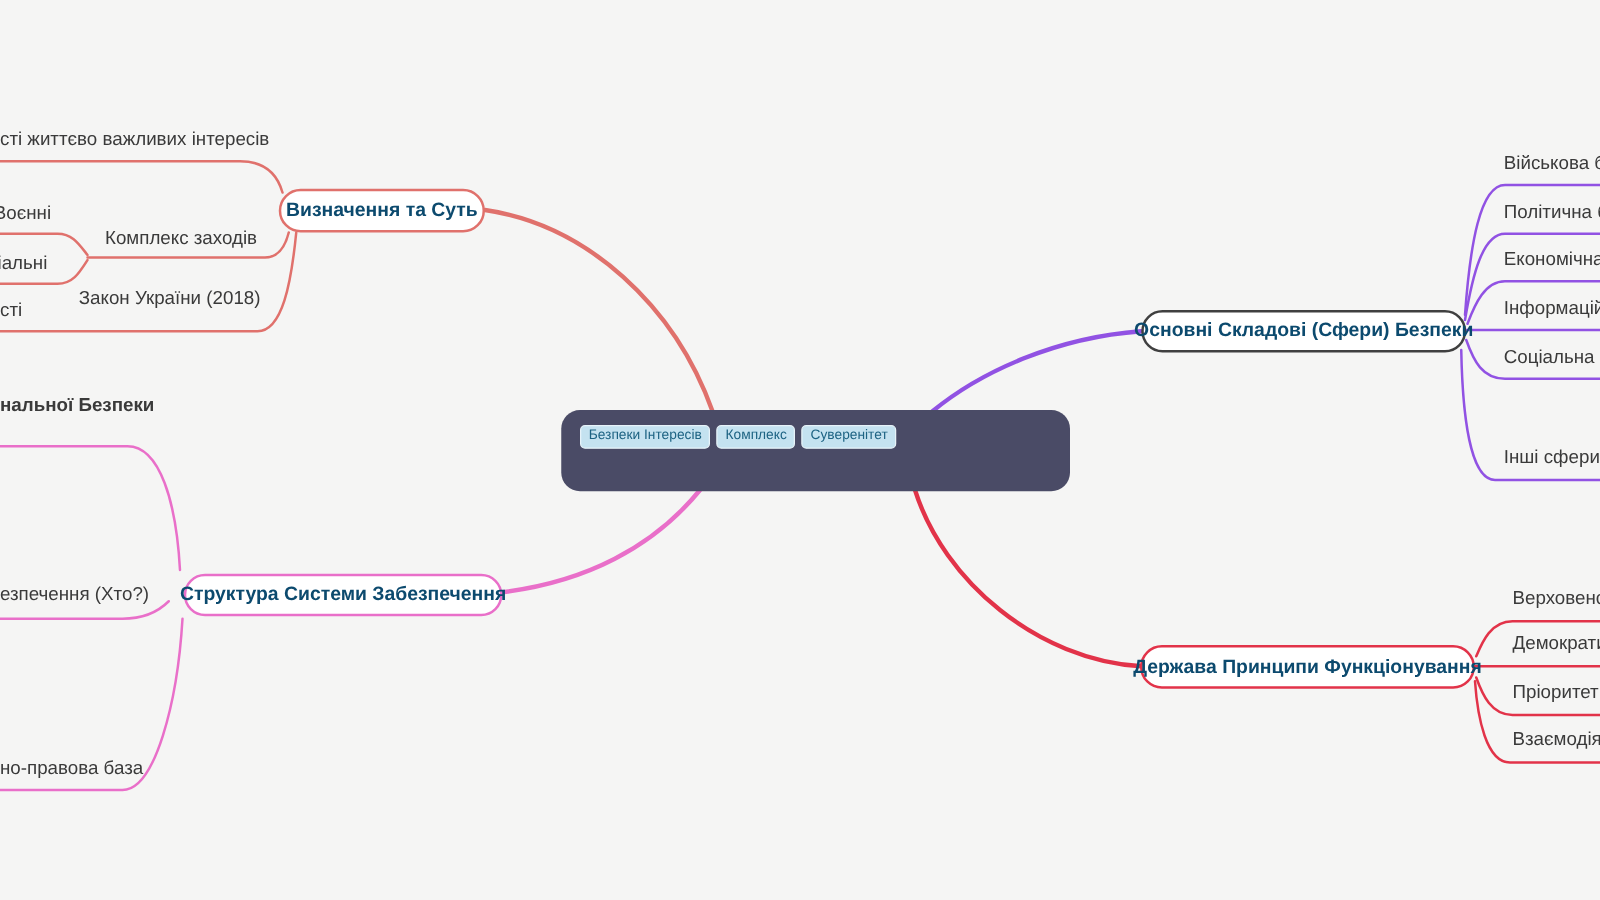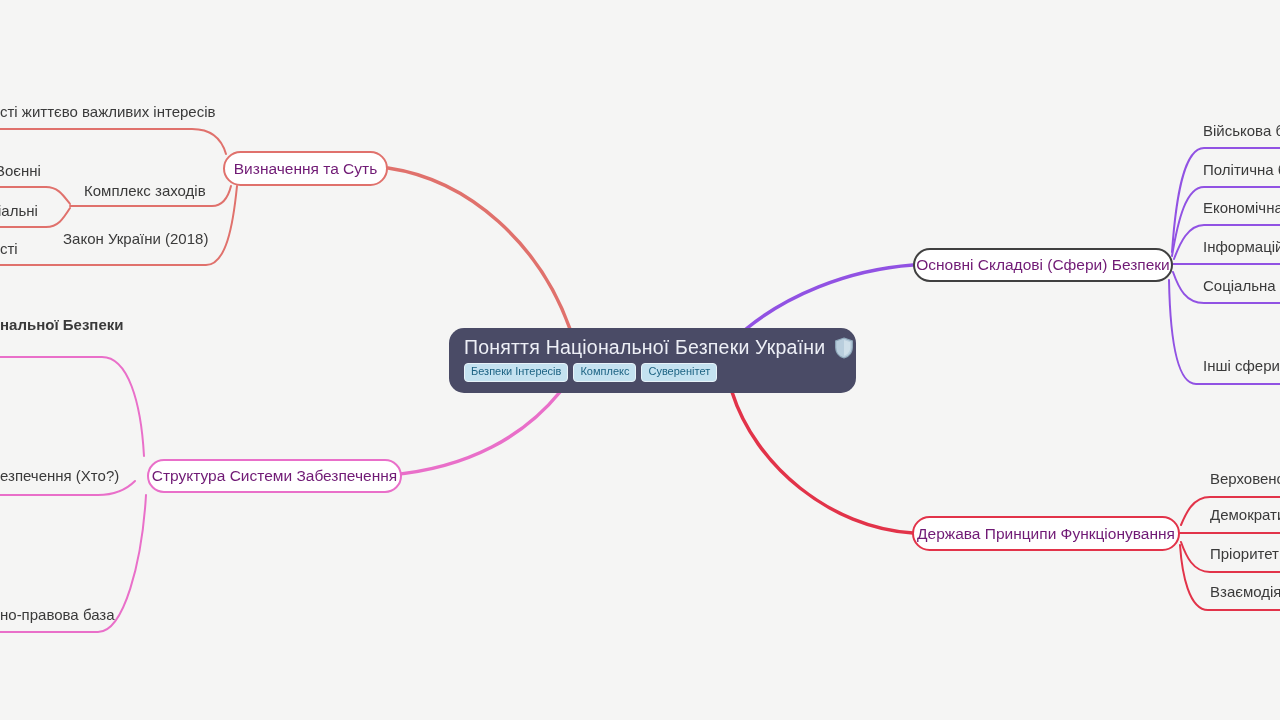--- a/index.html
+++ b/index.html
@@ -16,21 +16,21 @@
   .purple{stroke:#9152e3;}
   .pink{stroke:#e96fc9;}
   .red{stroke:#e23349;}
 
   .child{
     position:absolute;font-size:15px;color:#3a3a3a;white-space:nowrap;line-height:1.2;
   }
   .nodebox{
     position:absolute;background:#ffffff;border-radius:18px;
     display:flex;align-items:center;justify-content:center;
-    font-size:15.5px;color:#701a75;white-space:nowrap;box-sizing:border-box;
+    font-size:15.5px;color:#0c4a6e;white-space:nowrap;box-sizing:border-box;font-weight:bold;
   }
   .b-salmon{border:2px solid #e0716c;}
   .b-purple{border:2px solid #404040;}
   .b-pink{border:2px solid #e96fc9;}
   .b-red{border:2px solid #e23349;}
 
   #root-node{
     position:absolute;left:449px;top:328px;width:407px;height:65px;
     background:#4a4b66;border-radius:15px;box-sizing:border-box;
     padding:8px 14px 0 15px;
@@ -72,29 +72,20 @@
     <path class="sub-link pink" d="M -20,495 L 98,495 C 116,495 127,489 135,481"></path>
     <path class="sub-link pink" d="M -20,632 L 98,632 C 124,632 142,562 146,495"></path>
 
     <path class="sub-link red" d="M 1300,497 L 1210,497 C 1193,497 1186,513 1181,525"></path>
     <path class="sub-link red" d="M 1300,533 L 1180,533"></path>
     <path class="sub-link red" d="M 1300,572 L 1210,572 C 1193,572 1186,556 1181,542"></path>
     <path class="sub-link red" d="M 1300,610 L 1208,610 C 1189,610 1182,574 1180,545"></path>
   </svg>
 
   <div id="root-node">
-    <div id="root-title-row">
-      <span id="root-title">Поняття Національної Безпеки України</span>
-      <span style="display:inline-flex;">
-        <svg width="20" height="22" viewBox="0 0 24 26">
-          <path d="M12 1 L22 4.5 V12 C22 18.5 17.8 23.2 12 25 C6.2 23.2 2 18.5 2 12 V4.5 Z" fill="#b9cedd" stroke="#8fa9bb" stroke-width="1.4"></path>
-          <path d="M12 3.5 L19.5 6.2 V12 C19.5 16.9 16.5 20.7 12 22.4 Z" fill="#cfdfe9"></path>
-        </svg>
-      </span>
-    </div>
     <div id="root-badges">
       <span class="badge">Безпеки Інтересів</span>
       <span class="badge">Комплекс</span>
       <span class="badge">Суверенітет</span>
     </div>
   </div>
 
   <div class="nodebox b-salmon" style="left:223px;top:151px;width:165px;height:35px;">
     <span>Визначення та Суть</span>
   </div>

